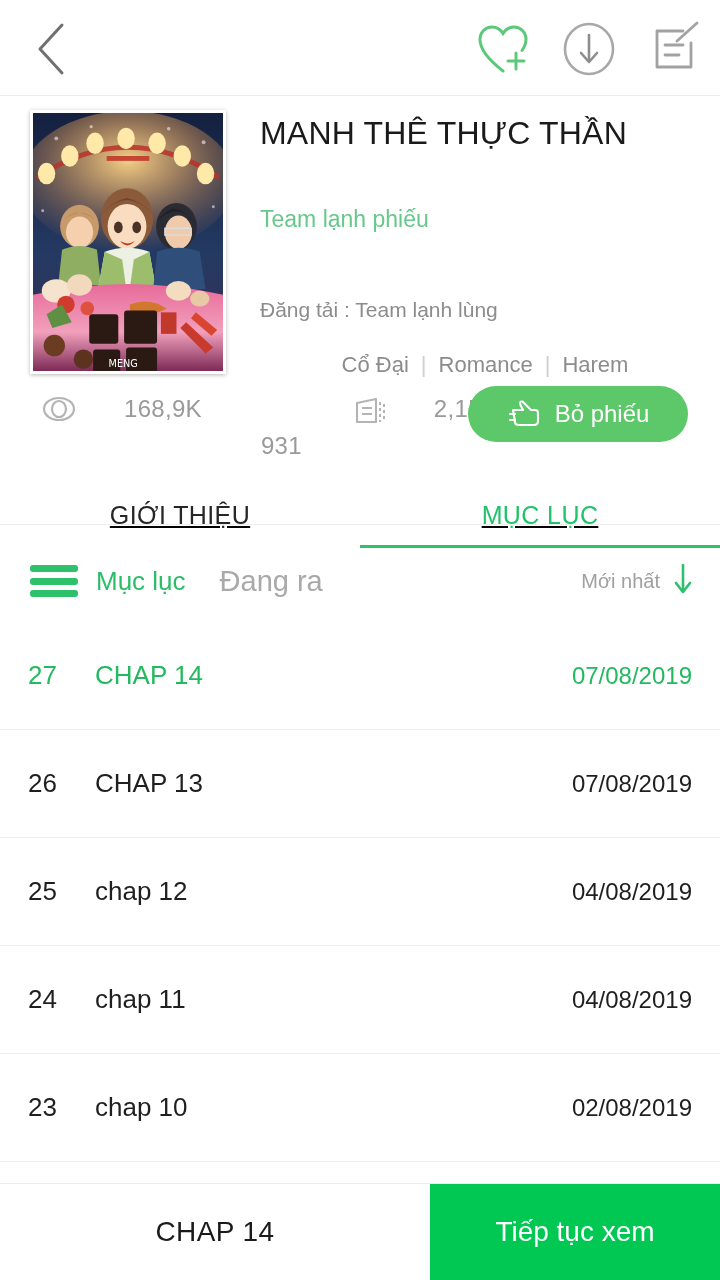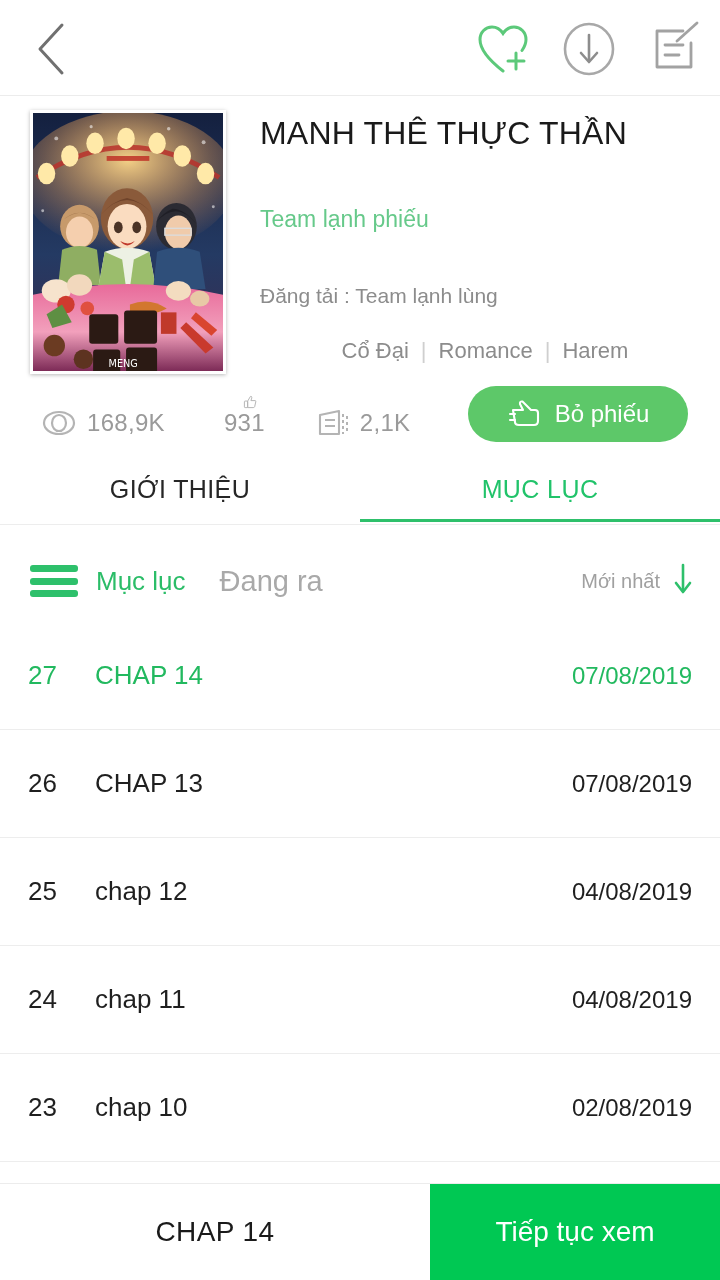--- a/index.html
+++ b/index.html
@@ -53,53 +53,54 @@
 
   .meta { position: absolute; left: 260px; top: 0; width: 450px; }
   .title {
     font-size: 32px; color: #1a1a1a; letter-spacing: .2px;
     line-height: 40px; margin-top: 16px; font-weight: 400;
   }
   .author {
     font-size: 23px; color: #66c98a; margin-top: 52px; line-height: 28px;
   }
   .uploader {
-    font-size: 21px; color: #8c8c8c; margin-top: 50px; line-height: 26px;
+    font-size: 21px; color: #8c8c8c; margin-top: 64px; line-height: 26px;
   }
   .genres {
     font-size: 22px; color: #8c8c8c; margin-top: 28px; line-height: 28px;
     display: flex; align-items: center; justify-content: center;
   }
   .genres .sep { color: #cfcfcf; margin: 0 12px; }
 
   
   .stats {
     position: absolute; top: 385px; left: 0;
     width: 720px; height: 62px;
     display: flex; align-items: center;
   }
-  .stat { display: flex; align-items: flex-end; height: 42px; }
+  .stat { display: flex; align-items: flex-start; height: 42px; gap: 37px; }
   .stat .num { font-size: 24px; color: #9a9a9a; margin-left: 11px; letter-spacing: .3px; }
   .stat-views { margin-left: 42px; }
   .stat-likes { margin-left: 48px; flex-direction: column; }
   .stat-tickets { margin-left: 52px; }
   .vote-btn {
     position: absolute; right: 32px; top: 1px;
     width: 220px; height: 56px; border-radius: 28px;
     background: #5dc869;
     display: flex; align-items: center; justify-content: center;
     color: #ffffff; font-size: 24px;
   }
   .vote-btn .vtxt { margin-left: 14px; }
 
   
   .tabs {
-    position: absolute; top: 455px; left: 0;
+    position: absolute; top: 481px; left: 0;
     width: 720px; height: 69px;
     display: flex;
+    text-decoration: underline;
   }
   .tab {
     flex: 1; display: flex; align-items: center; justify-content: center;
     font-size: 25px; letter-spacing: .4px;
   }
   .tab-inactive { color: #262626; }
   .tab-active { color: #21c36a; }
   .tab-underline {
     position: absolute; left: 360px; top: 64px;
     width: 360px; height: 3px; background: #2ec06b;

